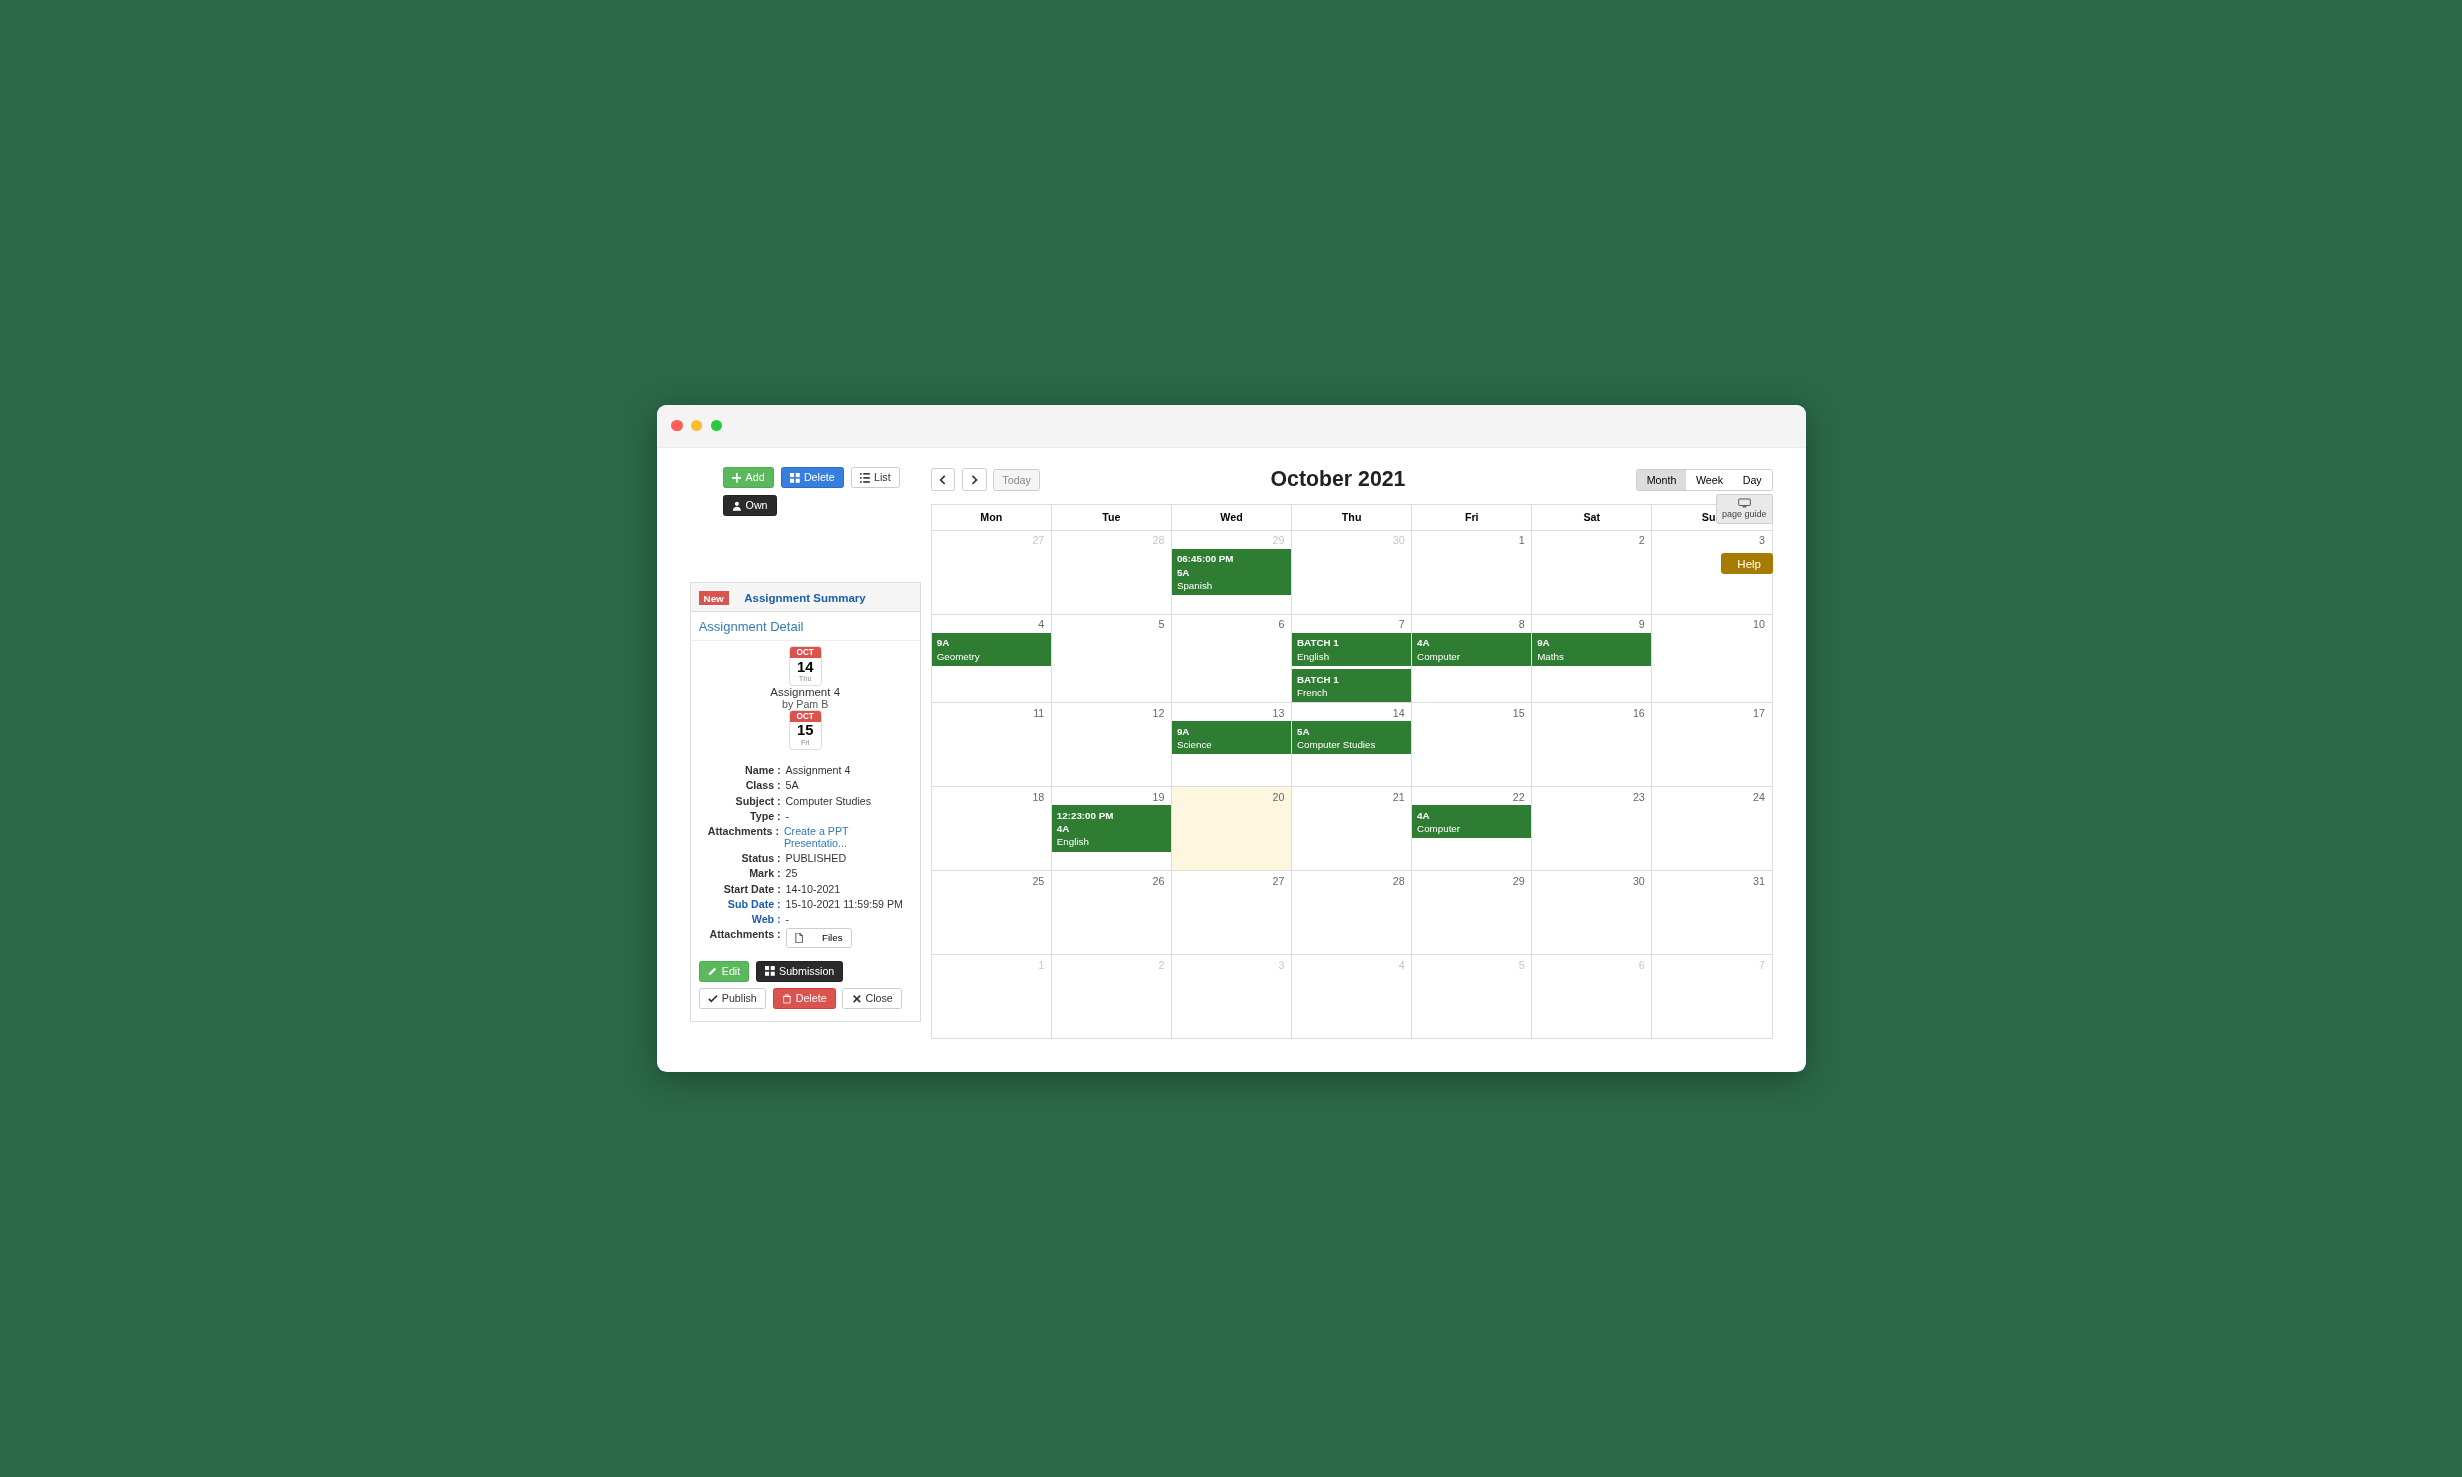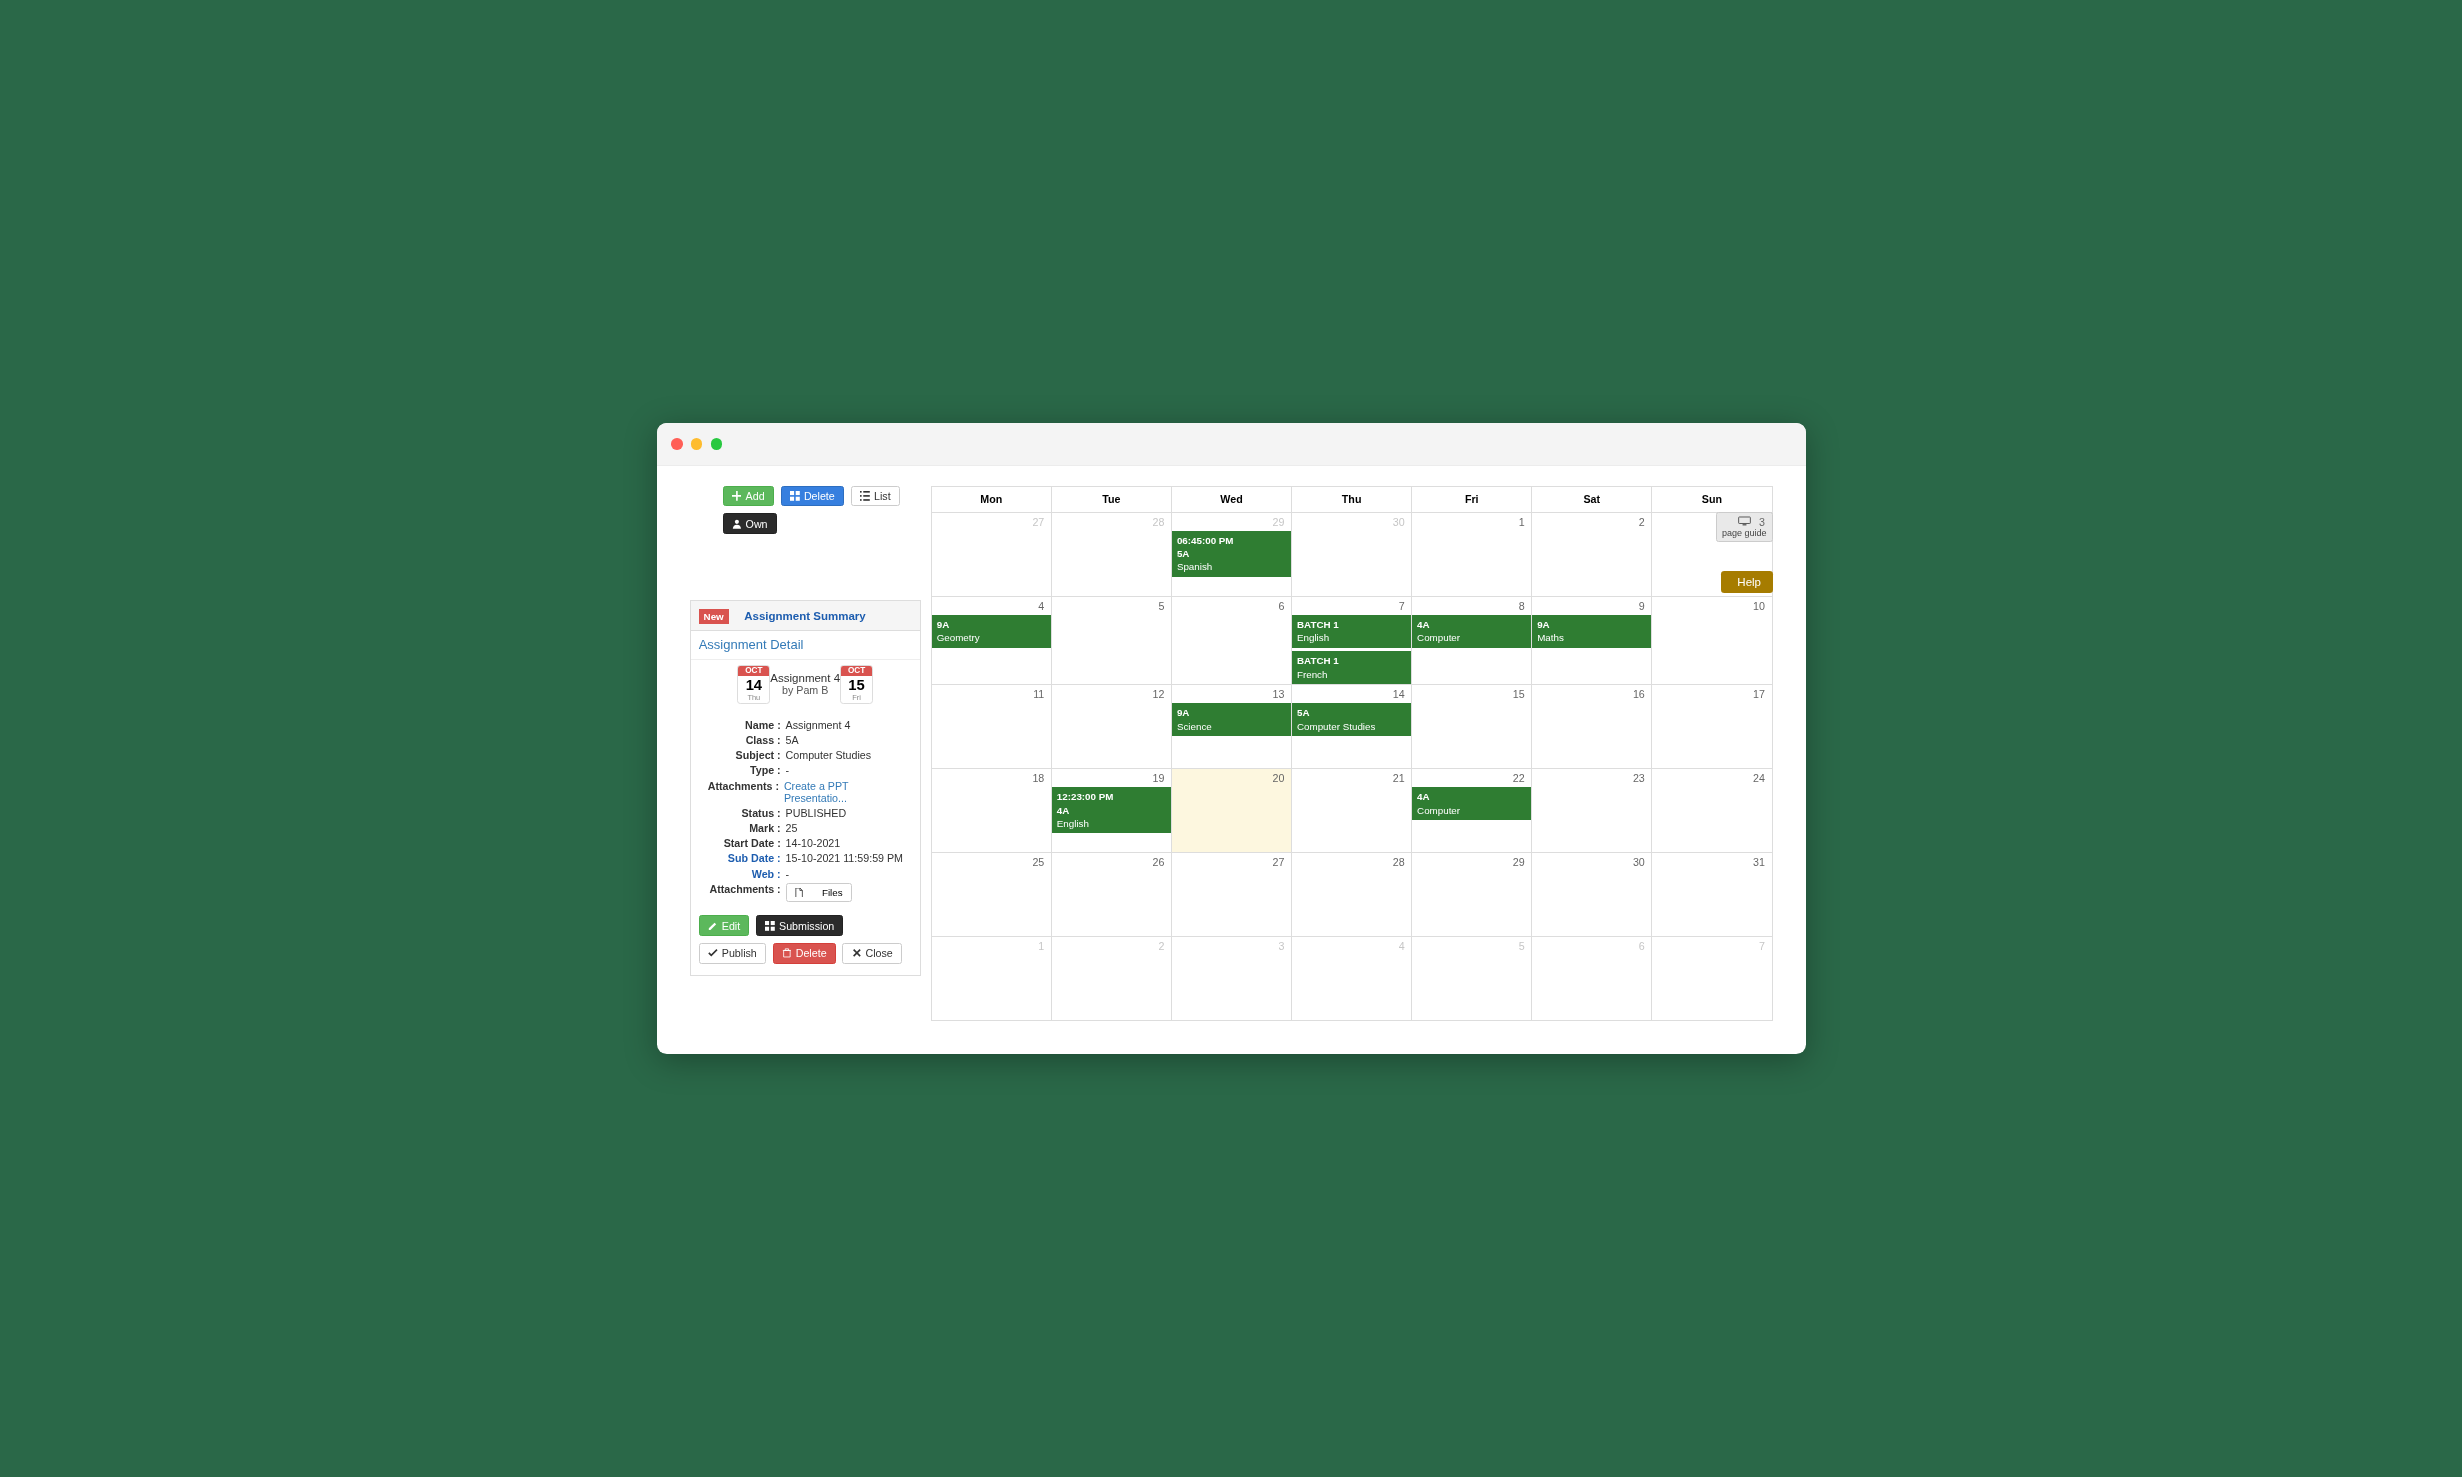--- a/index.html
+++ b/index.html
@@ -75,21 +75,21 @@
     background:#f5f5f5;
     padding: 6.6px 8.2px;
     border-bottom:0.8px solid #ddd;
   }
   .badge-new {
     background:#d9534f; color:#fff; font-size:9.8px; font-weight:bold;
     padding:1.6px 4.9px; border-radius:0; margin-right:12px;
   }
   .panel-head .summary-title { color:#1d5daf; font-weight:bold; font-size:11.5px; }
   .detail-title { color:#337ab7; font-size:13px; padding:6.6px 8.2px; border-bottom:0.8px solid #eee; }
-  .date-row { display:flex; align-items:center; justify-content:center; padding:4.9px 9.8px; }
+  .date-row { display:flex; align-items:center; justify-content:center; padding:4.9px 9.8px;flex-direction:column; }
   .cal-chip {
     width:33px; text-align:center; border:0.8px solid #ddd; border-radius:3.3px; overflow:hidden; font-size:8.2px;
     background:#fff;
   }
   .cal-chip .m { background:#d9534f; color:#fff; font-weight:bold; font-size:8.2px; padding:0.8px 0; }
   .cal-chip .d { font-size:14.8px; font-weight:bold; line-height:1; padding:1.6px 0 0; }
   .cal-chip .w { color:#888; font-size:7.4px; padding-bottom:1.6px; }
   .assign-title { text-align:center; font-size:11.5px; color:#333; }
   .assign-title .by { display:block; color:#555; font-size:10.7px; }
   .meta-list { padding:8.2px 8.2px 4.9px; font-size:10.7px; }
@@ -331,20 +331,41 @@
             <svg viewBox="0 0 12 12">
                 <path d="M2 2l8 8M10 2l-8 8" stroke="#333" stroke-width="2"></path>
               </svg>
             <span>Close</span>
           </button>
         </div>
       </div>
     </div>
 
     <div class="right-col">
+      <div class="cal-toolbar">
+        <div class="nav-group">
+          <button class="nav-btn">
+            <svg width="8.2" height="9.8" viewBox="0 0 10 12">
+                <path d="M7 1L2 6l5 5" fill="none" stroke="#333" stroke-width="2"></path>
+              </svg>
+          </button>
+          <button class="nav-btn">
+            <svg width="8.2" height="9.8" viewBox="0 0 10 12">
+                <path d="M3 1l5 5-5 5" fill="none" stroke="#333" stroke-width="2"></path>
+              </svg>
+          </button>
+          <button class="today-btn">Today</button>
+        </div>
+        <div class="cal-title">October 2021</div>
+        <div class="view-group">
+          <button class="active">Month</button>
+          <button>Week</button>
+          <button>Day</button>
+        </div>
+      </div>
 
       <div class="calendar">
         <div class="cal-head" id="cal-head">
             <div>Mon</div>
             <div>Tue</div>
             <div>Wed</div>
             <div>Thu</div>
             <div>Fri</div>
             <div>Sat</div>
             <div>Sun</div>

